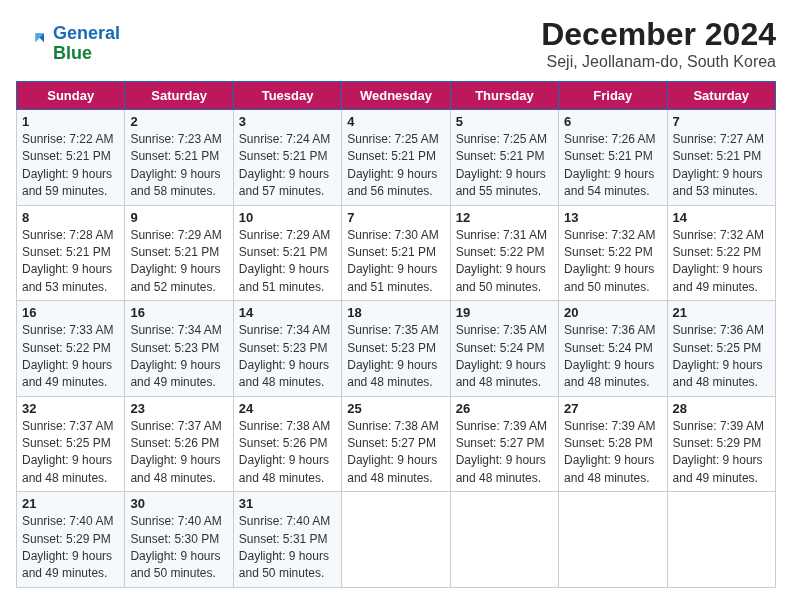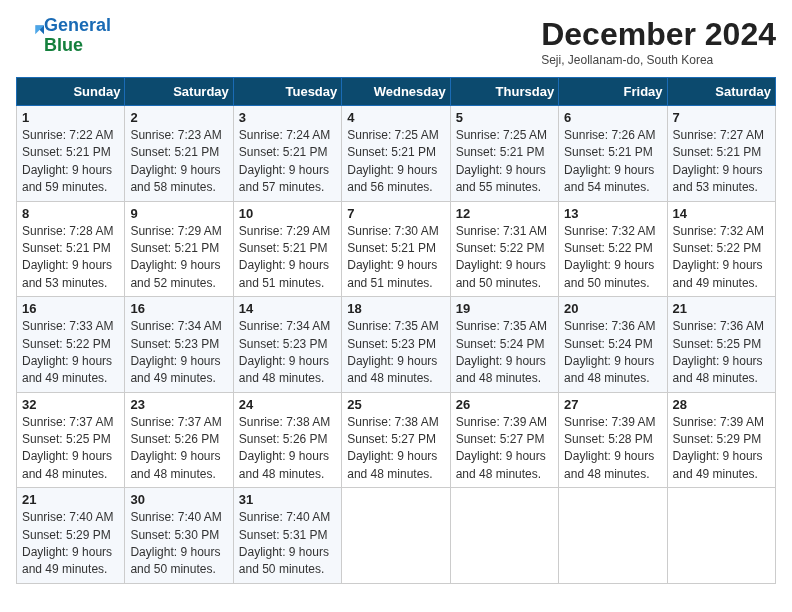--- a/index.html
+++ b/index.html
@@ -12,56 +12,58 @@
     }
     .header-area {
       display: flex;
       justify-content: space-between;
       align-items: flex-start;
       margin-bottom: 10px;
     }
     .logo {
       display: flex;
       align-items: center;
-      gap: 0;
+      gap: 9px;
+      margin-top: 8px;
     }
     .logo-text {
       font-size: 18px;
       font-weight: bold;
       color: #333;
       line-height: 1.1;
     }
     .logo-text span { color: #1a6bb5; }
     .logo-icon {
       width: 28px;
       height: 28px;
     }
     .title-area {
+      text-align: right;
     }
     .month-title {
       font-size: 32px;
       font-weight: bold;
       color: #222;
     }
     .location-title {
-      font-size: 12px;
+      font-size: 16px;
       color: #444;
     }
     table {
       width: 100%;
       border-collapse: collapse;
       table-layout: fixed;
     }
     thead th {
-      background-color: #0c4a6e;
+      background-color: #be185d;
       color: #fff;
       font-size: 13px;
       font-weight: bold;
       padding: 6px 4px;
-      text-align: right;
+      text-align: center;
       border: 1px solid #1a6bb5;
     }
     tbody td {
       vertical-align: top;
       border: 1px solid #ccc;
       padding: 4px 5px;
       font-size: 10.5px;
       color: #333;
       background: #fff;
       height: 85px;

